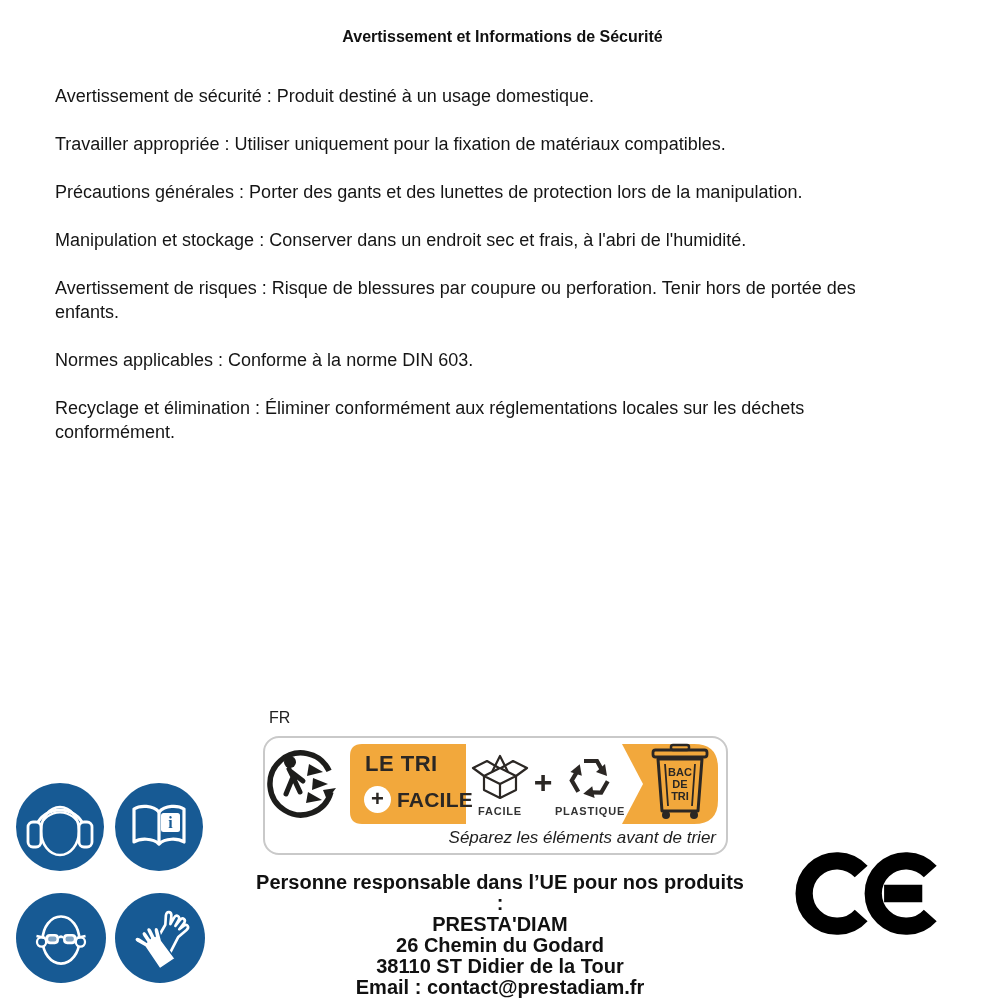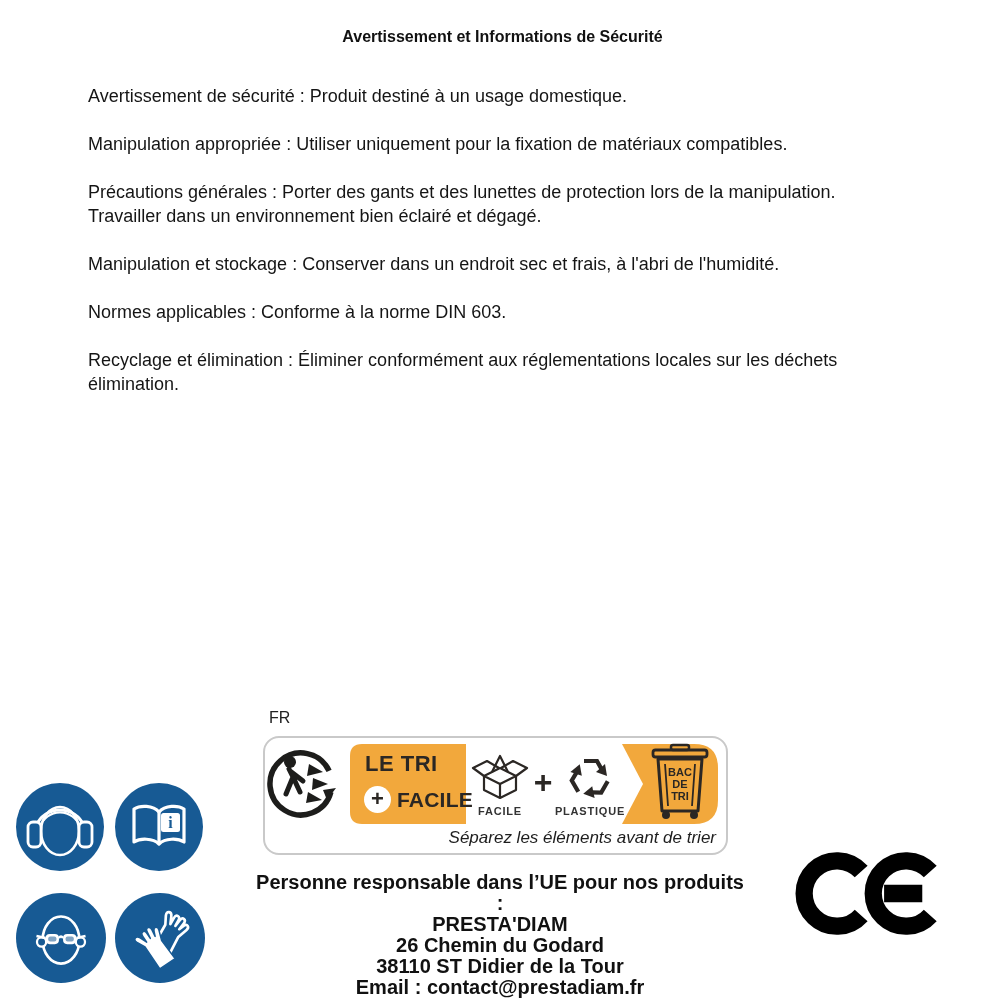--- a/index.html
+++ b/index.html
@@ -1,20 +1,20 @@
 <!DOCTYPE html>
 <html><head>
 <meta charset="utf-8">
 <style>
   html,body{margin:0;padding:0;background:#ffffff;}
   .page{position:relative;width:1005px;height:1005px;background:#fff;overflow:hidden;
         font-family:"Liberation Sans",sans-serif;color:#1a1a1a;}
   .page-title{position:absolute;top:28px;left:0;width:100%;text-align:center;
         font-size:16px;font-weight:bold;color:#111;}
-  .body-text{position:absolute;left:88px;top:84px;width:905px;font-size:18px;color:#151515;}
+  .body-text{position:absolute;left:55px;top:84px;width:905px;font-size:18px;color:#151515;}
   .body-text p{margin:0 0 24px 0;padding:0;}
   .body-text .line{display:block;height:24px;line-height:24px;}
 
   
   .m-icon{position:absolute;}
 
   
   .fr-label{position:absolute;left:269px;top:709px;font-size:16px;font-weight:normal;color:#222;}
   .infotri{position:absolute;left:263px;top:736px;width:465px;height:119px;background:#fff;
         border:2px solid #c9c9c9;border-radius:16px;box-sizing:border-box;}
@@ -42,35 +42,38 @@
 
 <div class="page">
 
   <div class="page-title">Avertissement et Informations de Sécurité</div>
 
   <div class="body-text">
     <p>
       <span class="line">Avertissement de sécurité : Produit destiné à un usage domestique.</span>
     </p>
     <p>
-      <span class="line">Manipulation appropriée : Utiliser uniquement pour la fixation de matériaux compatibles.</span>
+      <span class="line">Travailler appropriée : Utiliser uniquement pour la fixation de matériaux compatibles.</span>
     </p>
     <p>
       <span class="line">Précautions générales : Porter des gants et des lunettes de protection lors de la manipulation.</span>
-      <span class="line">Travailler dans un environnement bien éclairé et dégagé.</span>
     </p>
     <p>
       <span class="line">Manipulation et stockage : Conserver dans un endroit sec et frais, à l'abri de l'humidité.</span>
+    </p>
+    <p>
+      <span class="line">Avertissement de risques : Risque de blessures par coupure ou perforation. Tenir hors de portée des</span>
+      <span class="line">enfants.</span>
     </p>
     <p>
       <span class="line">Normes applicables : Conforme à la norme DIN 603.</span>
     </p>
     <p>
       <span class="line">Recyclage et élimination : Éliminer conformément aux réglementations locales sur les déchets</span>
-      <span class="line">élimination.</span>
+      <span class="line">conformément.</span>
     </p>
   </div>
 
   <svg class="m-icon" style="left:15px;top:782px;" width="90" height="90" viewBox="0 0 90 90">
     <circle cx="45" cy="45" r="44" fill="#175A94"></circle>
     <ellipse cx="45" cy="49" rx="19" ry="24" fill="#175A94" stroke="#fff" stroke-width="2.6"></ellipse>
     <path d="M21 44 A 26 26 0 0 1 69 44" fill="none" stroke="#fff" stroke-width="3"></path>
     <path d="M25 45 A 21 21 0 0 1 65 45" fill="none" stroke="#fff" stroke-width="2.2"></path>
     <rect x="13" y="40" width="13" height="25" rx="5" fill="#175A94" stroke="#fff" stroke-width="2.8"></rect>
     <rect x="64" y="40" width="13" height="25" rx="5" fill="#175A94" stroke="#fff" stroke-width="2.8"></rect>

